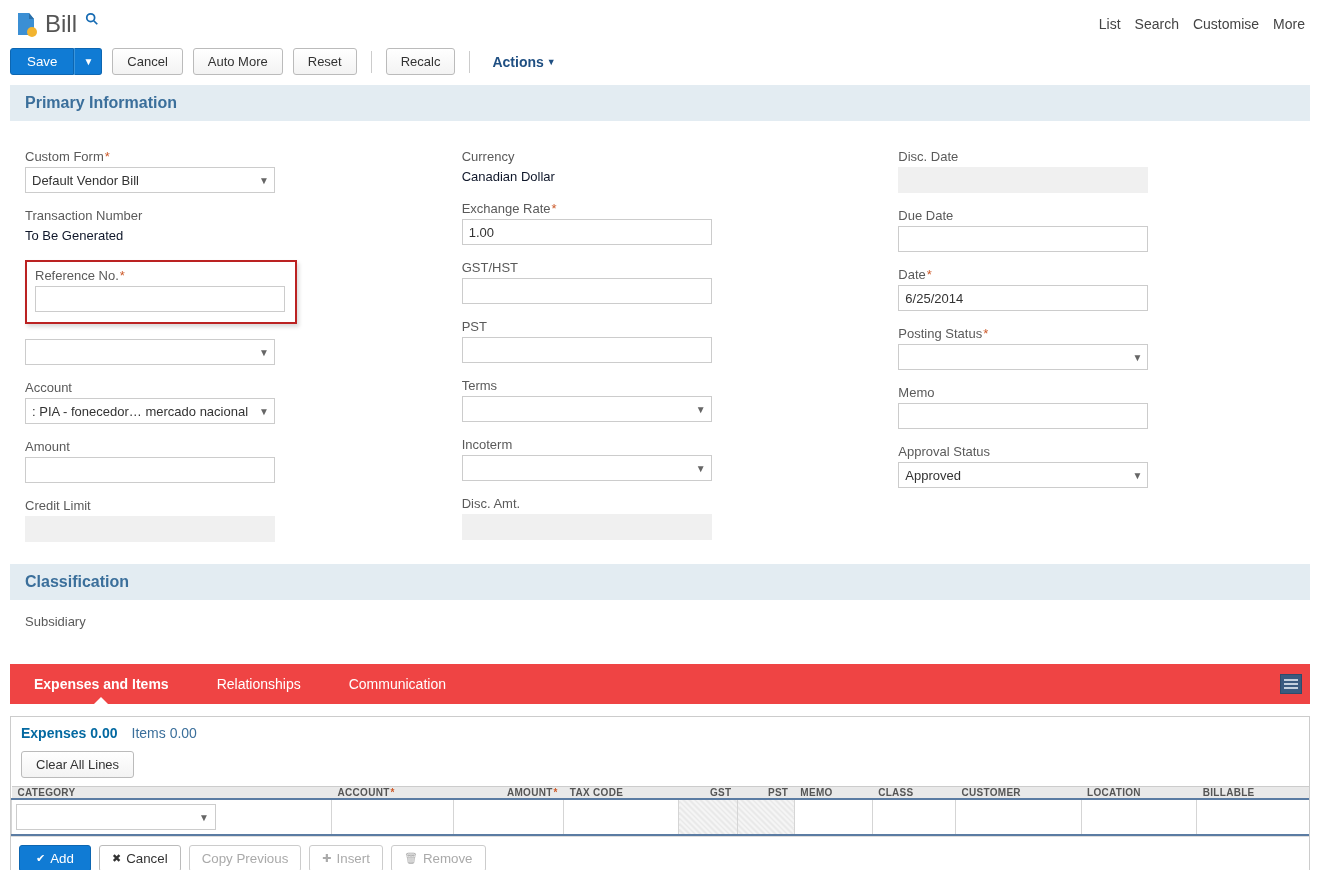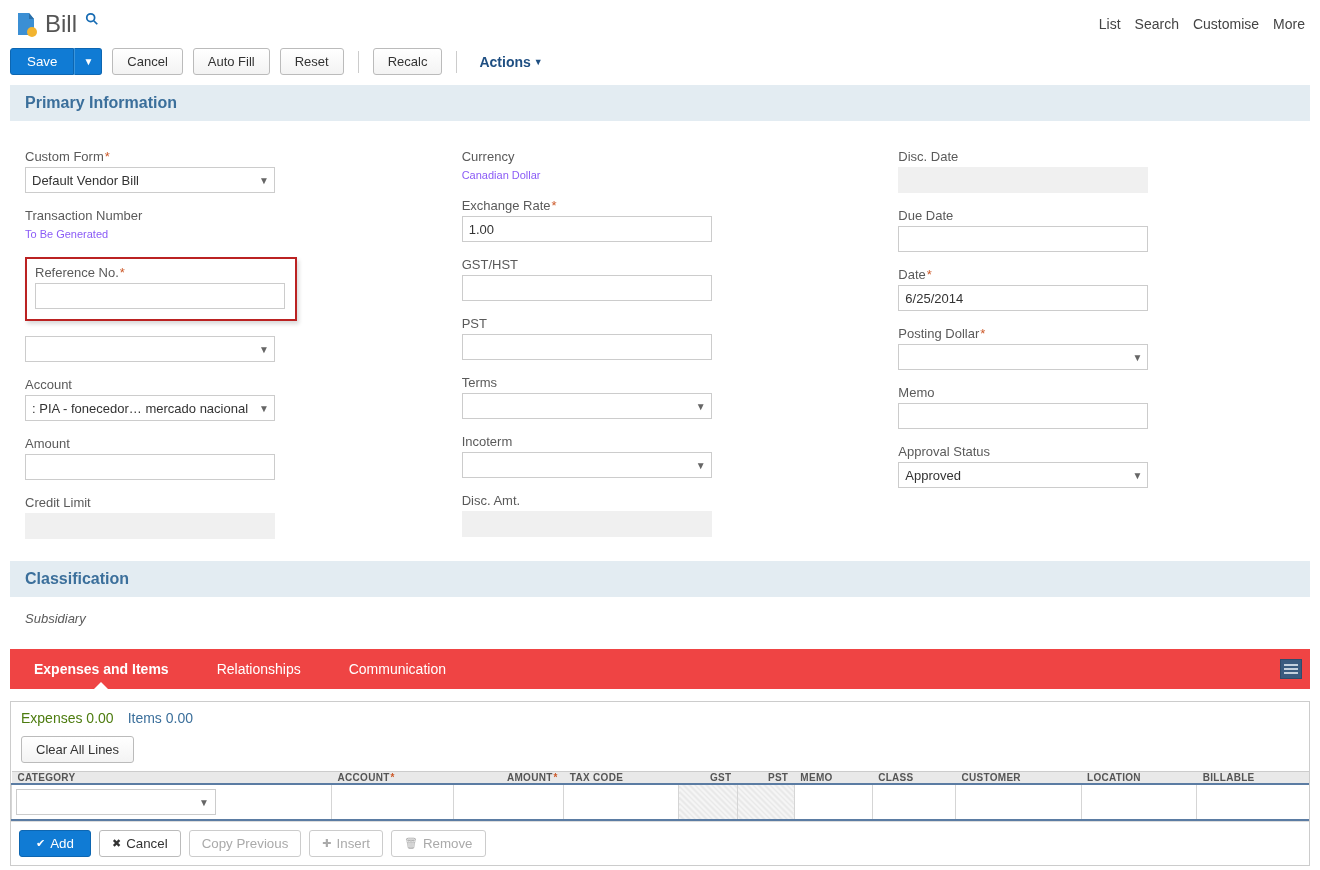--- a/index.html
+++ b/index.html
@@ -19,38 +19,38 @@
 .btn-save-dd { background: #107bd4; border: 1px solid #0d66b1; border-left: 1px solid #3a95dc; color: #fff; padding: 5px 8px; border-radius: 0 3px 3px 0; font-size: 10px; }
 .tb-sep { width: 1px; height: 22px; background: #ccc; margin: 0 4px; }
 .actions-link { color: #1f4f82; font-size: 14px; font-weight: 600; cursor: pointer; margin-left: 8px; display: flex; align-items: center; gap: 3px; }
 .actions-caret { font-size: 9px; }
 .section-header { background: #e3ecf2; padding: 9px 15px; color: #3b6f9b; font-size: 16px; font-weight: 600; margin: 0 10px; }
 .form-grid { display: grid; grid-template-columns: 1fr 1fr 1fr; gap: 0 40px; padding: 16px 15px 10px; margin: 12px 10px; }
 .form-col { display: flex; flex-direction: column; gap: 15px; }
 .field-label { font-size: 13px; color: #5a5a5a; margin-bottom: 3px; display: block; }
 .req { color: #cc5a2a; margin-left: 1px; }
 .text-input { width: 250px; height: 26px; border: 1px solid #ccc; padding: 2px 6px; font-size: 13px; background: #fff; color: #333; }
-.text-val { font-size: 11px; color: #8b5cf6; padding: 2px 0; }
+.text-val { font-size: 13px; color: #0f172a; padding: 2px 0; }
 .select-wrap { position: relative; width: 250px; }
 .select-wrap .text-input { width: 100%; text-overflow: ellipsis; overflow: hidden; white-space: nowrap; }
 .select-wrap .caret { position: absolute; right: 6px; top: 50%; transform: translateY(-50%); font-size: 10px; color: #666; pointer-events: none; }
 .readonly-box { width: 250px; height: 26px; background: #f0f0f0; }
 .highlight-box { border: 2px solid #b22; padding: 6px 8px 10px; width: 272px; box-shadow: 2px 3px 4px rgba(0,0,0,0.15); }
 .highlight-box .text-input { width: 250px; }
-.classification { padding: 14px 15px 20px; margin: 0 10px; font-style: italic; }
+.classification { padding: 14px 15px 32px; margin: 0 10px; }
 .tabs-bar { background: #ef4444; display: flex; align-items: center; height: 40px; margin: 0 10px; position: relative; }
 .tab-item { color: #fff; padding: 0 24px; font-size: 14px; cursor: pointer; line-height: 40px; }
 .tab-item.active { font-weight: 600; position: relative; }
 .tab-item.active::after { content: ""; position: absolute; bottom: -1px; left: 50%; transform: translateX(-50%); border: 8px solid transparent; border-bottom-color: #fff; }
 .tabs-right-icon { position: absolute; right: 8px; top: 50%; transform: translateY(-50%); width: 22px; height: 20px; background: #3a5b7f; border: 1px solid #2e4c6c; display: flex; flex-direction: column; justify-content: space-evenly; padding: 2px 3px; cursor: pointer; }
 .tabs-right-icon div { height: 2px; background: #c3d0dd; }
 .sub-panel { border: 1px solid #ccc; margin: 12px 10px 10px; }
 .sub-tabs { padding: 8px 10px 6px; display: flex; gap: 14px; font-size: 14px; }
 .sub-tab { color: #3b6f9b; cursor: pointer; }
-.sub-tab.active { font-weight: 400; color: #4d7c0f; }
+.sub-tab.active { font-weight: 700; color: #0369a1; }
 .clear-btn-row { padding: 4px 10px 8px; }
 .grid-table { width: 100%; border-collapse: collapse; }
 .grid-table th { background: #e9e9e9; border-top: 1px solid #ccc; border-bottom: 1px solid #ccc; font-size: 10px; font-weight: 600; color: #555; text-align: left; padding: 0 6px; letter-spacing: 0.3px; }
 .grid-table th.right { text-align: right; }
 .grid-table td { border-bottom: 1px solid #ddd; padding: 4px 4px; height: 36px; vertical-align: middle; }
 .grid-table tbody tr.edit-row { border-top: 2px solid #5b7ca3; border-bottom: 2px solid #5b7ca3; }
 .grid-table tbody tr.edit-row td { border-left: 1px solid #d5d5d5; }
 .hatch { background: repeating-linear-gradient(45deg,#f5f5f5,#f5f5f5 2px,#e9e9e9 2px,#e9e9e9 4px); }
 .row-actions { padding: 8px; border-top: 1px solid #ddd; display: flex; gap: 8px; }
 .btn-add { background: #107bd4; color: #fff; border: 1px solid #0d66b1; border-radius: 3px; padding: 5px 16px; display: flex; align-items: center; gap: 5px; cursor: pointer; }
@@ -87,21 +87,21 @@
     <span>More</span>
   </div>
 </div>
 
 <div class="toolbar">
   <div class="btn-group">
     <button class="btn-save">Save</button>
     <button class="btn-save-dd">▼</button>
   </div>
   <button class="btn">Cancel</button>
-  <button class="btn">Auto Fill</button>
+  <button class="btn">Auto More</button>
   <button class="btn">Reset</button>
   <div class="tb-sep"></div>
   <button class="btn">Recalc</button>
   <div class="tb-sep"></div>
   <span class="actions-link">
     <span>Actions</span>
     <span class="actions-caret">▼</span>
   </span>
 </div>
 
@@ -192,21 +192,21 @@
     </div>
     <div>
       <label class="field-label">Due Date</label>
       <input class="text-input" value="" style="">
     </div>
     <div>
       <label class="field-label"><span>Date</span><span class="req">*</span></label>
       <input class="text-input" value="6/25/2014" style="">
     </div>
     <div>
-      <label class="field-label"><span>Posting Dollar</span><span class="req">*</span></label>
+      <label class="field-label"><span>Posting Status</span><span class="req">*</span></label>
       <div class="select-wrap">
         <input class="text-input" readonly="" value="" style="">
         <span class="caret">▼</span>
       </div>
     </div>
     <div>
       <label class="field-label">Memo</label>
       <input class="text-input" value="" style="">
     </div>
     <div>

